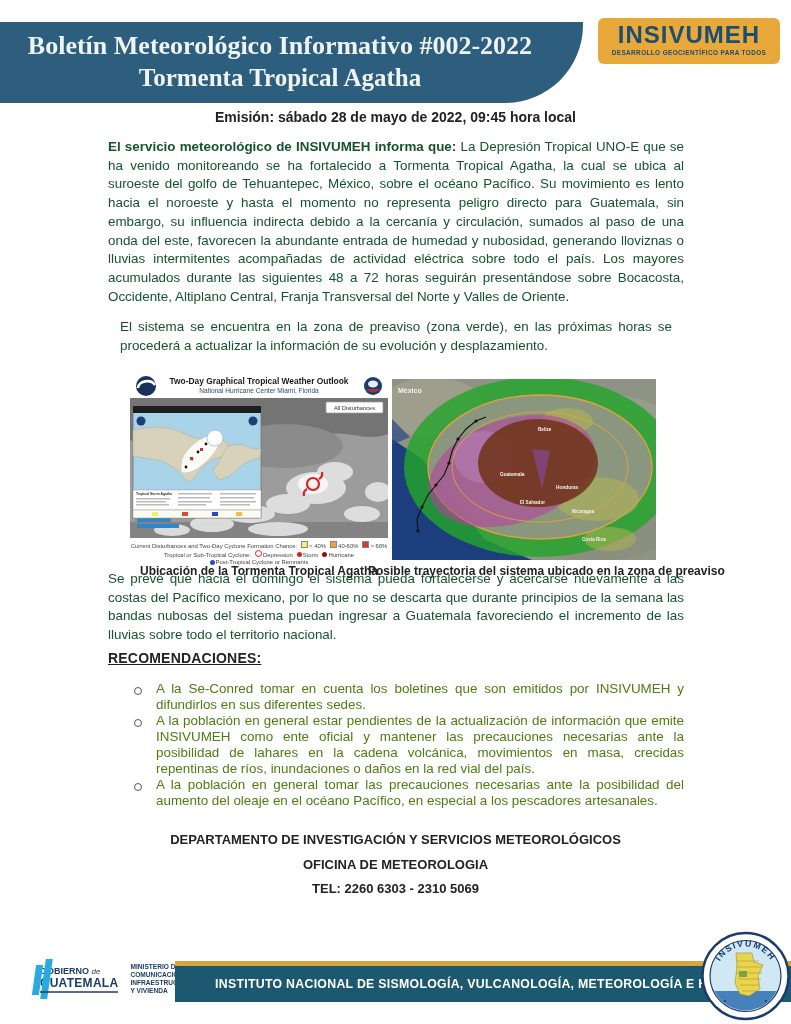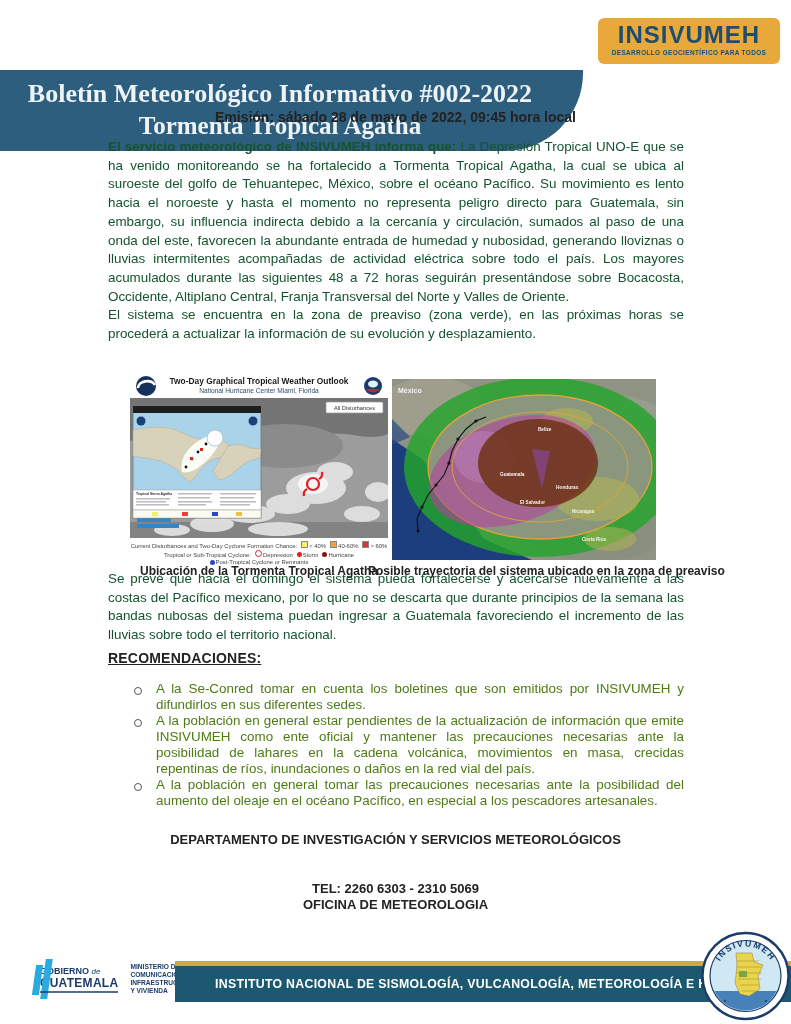--- a/index.html
+++ b/index.html
@@ -1,21 +1,21 @@
 <!DOCTYPE html>
 <html><head>
 <meta charset="utf-8">
 <style>
   html,body{margin:0;padding:0;background:#ffffff;}
   #page{position:relative;width:791px;height:1024px;background:#ffffff;overflow:hidden;
         font-family:"Liberation Sans","DejaVu Sans",sans-serif;color:#2f2f2f;}
 
   
   .banner{position:absolute;left:0;top:22px;width:583px;height:81px;background:#2e5e7e;
-          border-radius:0 0 78px 0;margin-top:48px;}
+          border-radius:0 0 78px 0;}
   .banner-inner{position:absolute;left:0;top:8px;width:560px;text-align:center;
           font-family:"Liberation Serif","DejaVu Serif",serif;font-weight:bold;color:#eef3f6;}
   .banner-line1{font-size:26px;line-height:32px;}
   .banner-line2{font-size:25px;line-height:32px;}
   .logo-tab{position:absolute;left:598px;top:18px;width:182px;height:46px;background:#e9a83a;
           border-radius:6px;text-align:center;}
   .logo-word{font-size:24px;font-weight:bold;color:#1d4e72;letter-spacing:1px;line-height:28px;margin-top:3px;}
   .logo-tag{font-size:6.4px;font-weight:bold;color:#1d4e72;letter-spacing:.4px;}
 
   .emission{position:absolute;left:0;top:109px;width:791px;text-align:center;
@@ -45,21 +45,21 @@
   #reco-head{position:absolute;left:108px;top:650px;font-size:14px;font-weight:bold;
           text-decoration:underline;color:#222;letter-spacing:.2px;}
   #reco-list{position:absolute;left:130px;top:681px;width:554px;}
   .reco-item{position:relative;padding-left:26px;font-size:13.4px;line-height:16px;
           text-align:justify;color:#4d7c0f;margin:0;}
   .reco-bullet{position:absolute;left:4px;top:6px;width:6px;height:6px;border:1.2px solid #555;
           border-radius:50%;}
 
   
   .sig{position:absolute;left:0;width:791px;text-align:center;font-weight:bold;font-size:13px;color:#222;}
-  #sig1{top:832px;} #sig2{top:897px;} #sig3{top:881px;}
+  #sig1{top:832px;} #sig2{top:857px;} #sig3{top:881px;}
 
   
   #gov{position:absolute;left:34px;top:948px;width:150px;height:62px;display:flex;align-items:center;}
   .gov-bars{position:relative;width:20px;height:40px;margin-right:6px;}
   .gov-bar{position:absolute;background:#29aae1;transform:skewX(-8deg);}
   .gov-bar.b1{left:0;top:6px;width:7px;height:30px;}
   .gov-bar.b2{left:9px;top:0;width:7px;height:40px;}
   .gov-name{margin-right:6px;}
   .gov-l1{font-size:9px;font-weight:bold;color:#1b3c6b;line-height:10px;}
   .gov-l1 .de{font-style:italic;font-weight:normal;font-size:8px;}
@@ -87,21 +87,21 @@
   </div>
   <div class="logo-tab">
     <div class="logo-word">INSIVUMEH</div>
     <div class="logo-tag">DESARROLLO GEOCIENTÍFICO PARA TODOS</div>
   </div>
 
   <div class="emission">Emisión: sábado 28 de mayo de 2022, 09:45 hora local</div>
 
   <div id="para1" class="bodytext">
     <p style="margin:0;"><span class="b">El servicio meteorológico de INSIVUMEH informa que:</span><span> La Depresión Tropical UNO-E que se ha venido monitoreando se ha fortalecido a Tormenta Tropical Agatha, la cual se ubica al suroeste del golfo de Tehuantepec, México, sobre el océano Pacífico. Su movimiento es lento hacia el noroeste y hasta el momento no representa peligro directo para Guatemala, sin embargo, su influencia indirecta debido a la cercanía y circulación, sumados al paso de una onda del este, favorecen la abundante entrada de humedad y nubosidad, generando lloviznas o lluvias intermitentes acompañadas de actividad eléctrica sobre todo el país. Los mayores acumulados durante las siguientes 48 a 72 horas seguirán presentándose sobre Bocacosta, Occidente, Altiplano Central, Franja Transversal del Norte y Valles de Oriente.</span></p>
-    <p style="margin:0;">El sistema se encuentra en la zona de preaviso (zona verde), en las próximas horas se procederá a actualizar la información de su evolución y desplazamiento.</p>
+    <p style="margin:12px;">El sistema se encuentra en la zona de preaviso (zona verde), en las próximas horas se procederá a actualizar la información de su evolución y desplazamiento.</p>
   </div>
 
   <div id="figures">
 
     <svg class="fig-left" viewBox="0 0 258 168">
       <rect x="0" y="0" width="258" height="168" fill="#ffffff"></rect>
 
       <circle cx="16" cy="14" r="10" fill="#16315c"></circle>
       <path d="M8,16 a9,7 0 0 1 17,-3" stroke="#ffffff" stroke-width="2.6" fill="none"></path>
       <circle cx="243" cy="14" r="9" fill="#1d3a6e"></circle>

